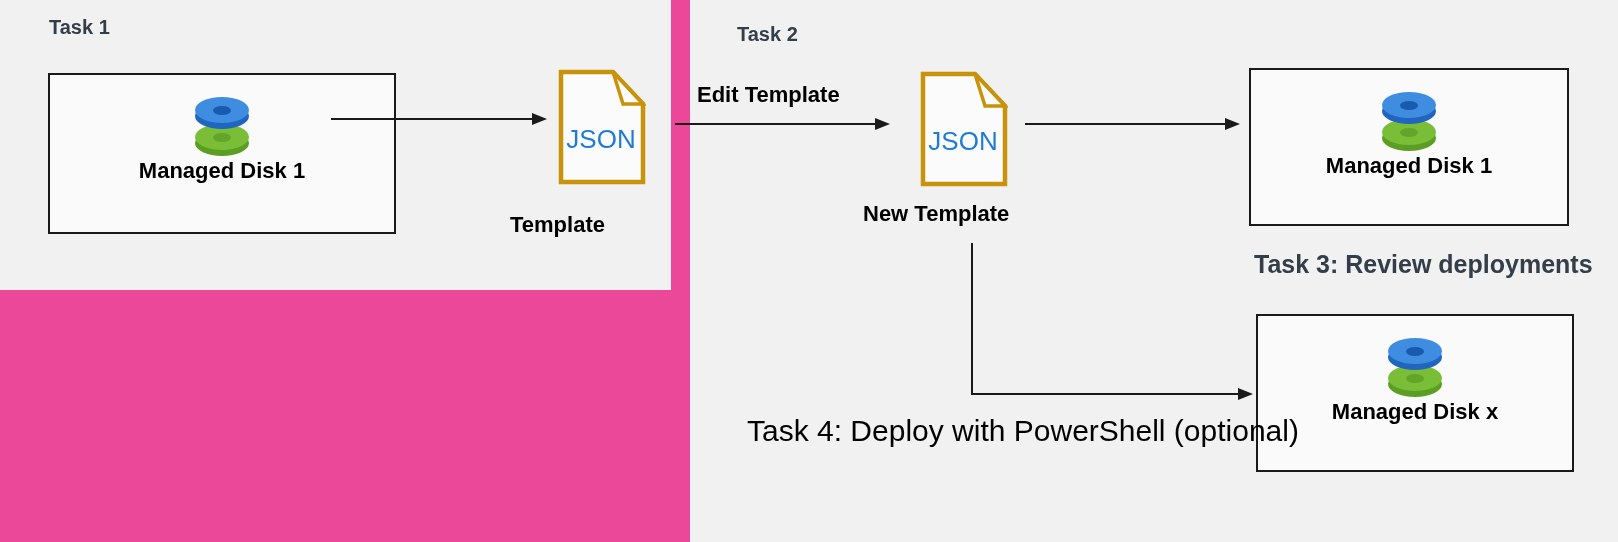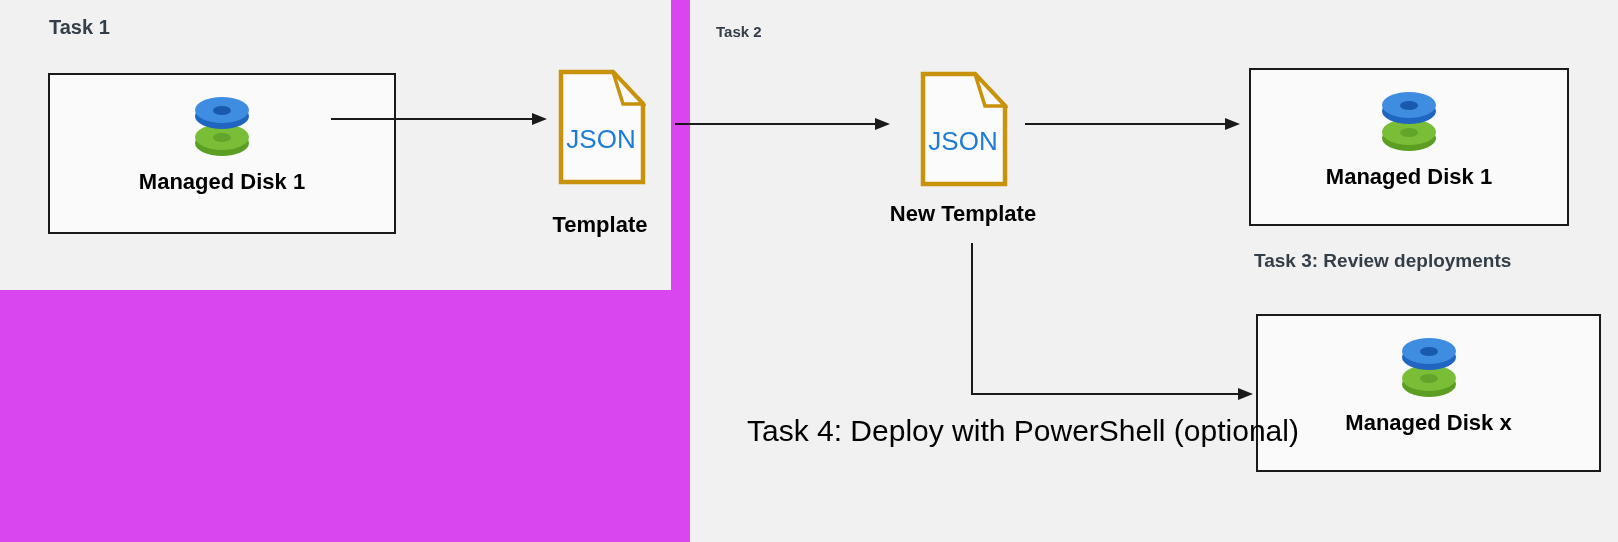--- a/index.html
+++ b/index.html
@@ -1,37 +1,37 @@
 <!DOCTYPE html>
 <html style="--panel-bg: #F1F1F2; --box-bg: #FAFAFA; --box-border: #1A1A1A; --arrow: #1A1A1A; --gold: #C8920B; --json-text: #1E7CD6; --heading-text: #333E48; --label-text: #000000; --disk-blue-face: #3E8DE0; --disk-blue-rim: #2065C0; --disk-blue-hole: #1A5AAE; --disk-green-face: #7ABE37; --disk-green-rim: #5C9E23; --disk-green-hole: #63A52B;"><head>
 <meta charset="utf-8">
 <style>
   html,body{margin:0;padding:0;background:#fff;}
-  .canvas{position:relative;width:1618px;height:542px;background:#d946ef;
+  .canvas{position:relative;width:1618px;height:542px;background:#ec4899;
           font-family:"Liberation Sans",sans-serif;overflow:hidden;}
 
   
   .panel{position:absolute;background:var(--panel-bg,#F1F1F2);}
   .panel-left{left:0;top:0;width:671px;height:290px;}
   .panel-right{left:690px;top:0;width:928px;height:542px;}
 
   
   .heading{position:absolute;font-weight:bold;color:var(--heading-text,#333E48);white-space:nowrap;}
   .t1{left:49px;top:16px;font-size:20px;}
-  .t2{left:716px;top:23px;font-size:15px;}
-  .t3{left:1254px;top:250px;font-size:19px;}
+  .t2{left:737px;top:23px;font-size:20px;}
+  .t3{left:1254px;top:250px;font-size:25px;}
 
   
   .node-box{position:absolute;background:var(--box-bg,#FAFAFA);
             border:2px solid var(--box-border,#1A1A1A);box-sizing:border-box;
             display:flex;flex-direction:column;align-items:center;padding-top:22px;}
   .box1{left:48px;top:73px;width:348px;height:161px;}
   .box2{left:1249px;top:68px;width:320px;height:158px;}
-  .box3{left:1256px;top:314px;width:345px;height:158px;}
-  .box-label{margin-top:13px;font-size:22px;font-weight:bold;color:var(--label-text,#000);white-space:nowrap;}
+  .box3{left:1256px;top:314px;width:318px;height:158px;}
+  .box-label{margin-top:2px;font-size:22px;font-weight:bold;color:var(--label-text,#000);white-space:nowrap;}
 
   
   .disk-icon{position:relative;width:54px;height:59px;}
   .donut{position:absolute;left:0;width:54px;height:32px;}
   .donut.blue{top:0;z-index:2;}
   .donut.green{top:27px;z-index:1;}
   .donut .rim{position:absolute;top:6px;left:0;width:54px;height:26px;border-radius:50%;}
   .donut .face{position:absolute;top:0;left:0;width:54px;height:26px;border-radius:50%;}
   .donut .hole{position:absolute;top:9px;left:18px;width:18px;height:9px;border-radius:50%;}
   .blue .rim{background:var(--disk-blue-rim,#2065C0);}
@@ -43,21 +43,21 @@
 
   
   .json-icon{position:absolute;width:89px;height:118px;}
   .json1{left:557px;top:68px;}
   .json2{left:919px;top:70px;}
   .json-icon .doc{fill:#FBFBFB;stroke:var(--gold,#C8920B);stroke-width:4.5;stroke-linejoin:miter;}
   .json-icon .flap{fill:#FBFBFB;stroke:var(--gold,#C8920B);stroke-width:3.5;stroke-linejoin:miter;}
   .json-icon text{fill:var(--json-text,#1E7CD6);font-size:26px;font-family:"Liberation Sans",sans-serif;}
 
   
-  .caption{position:absolute;font-size:22px;font-weight:bold;color:var(--label-text,#000);text-align:center;white-space:nowrap;}
+  .caption{position:absolute;font-size:22px;font-weight:bold;color:var(--label-text,#000);white-space:nowrap;}
   .caption-template{left:510px;top:212px;width:180px;}
   .caption-new-template{left:863px;top:201px;width:200px;}
 
   
   .arrow-label{position:absolute;font-size:22px;font-weight:bold;color:var(--label-text,#000);white-space:nowrap;}
   .lbl-edit{left:697px;top:82px;}
   .lbl-deploy{left:1035px;top:82px;}
 
   
   .line{position:absolute;background:var(--arrow,#1A1A1A);z-index:5;}
@@ -110,20 +110,21 @@
   <div class="line h a1"></div>
   <div class="head head1"></div>
 
   <svg class="json-icon json1" viewBox="0 0 89 118">
     <path class="doc" d="M4,4 H56 L86,36 V114 H4 Z"></path>
     <path class="flap" d="M56,4 L86,36 H66 Z"></path>
     <text x="44" y="80" text-anchor="middle">JSON</text>
   </svg>
   <div class="caption caption-template">Template</div>
 
+  <div class="arrow-label lbl-edit">Edit Template</div>
   <div class="line h a2"></div>
   <div class="head head2"></div>
 
   <svg class="json-icon json2" viewBox="0 0 89 118">
     <path class="doc" d="M4,4 H56 L86,36 V114 H4 Z"></path>
     <path class="flap" d="M56,4 L86,36 H66 Z"></path>
     <text x="44" y="80" text-anchor="middle">JSON</text>
   </svg>
   <div class="caption caption-new-template">New Template</div>
 

